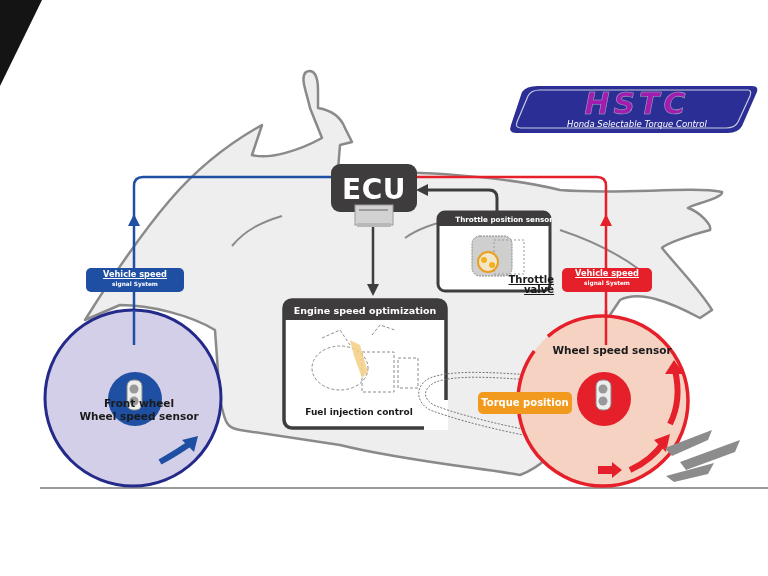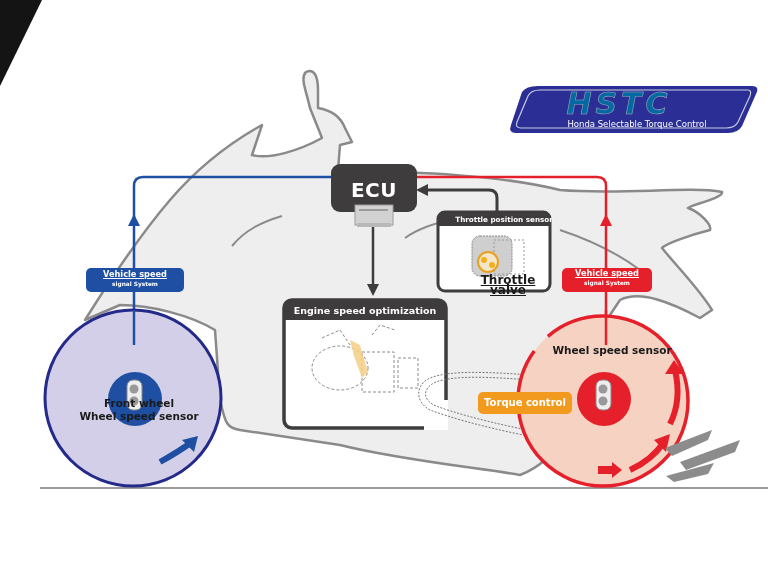--- a/index.html
+++ b/index.html
@@ -1,33 +1,33 @@
 <!DOCTYPE html>
 <html><head>
 <meta charset="utf-8">
 <style>
   html, body { margin:0; padding:0; background:#ffffff; }
   body { width:768px; height:576px; position:relative; overflow:hidden; font-family:"DejaVu Sans", sans-serif; }
   #stage { position:absolute; left:0; top:0; width:768px; height:576px; }
   .lbl { position:absolute; text-align:center; font-weight:bold; font-family:"DejaVu Sans", sans-serif; }
-  .ecu-label { left:333px; top:170px; width:82px; height:40px; line-height:40px; color:#ffffff; font-size:20px; letter-spacing:0.5px; }
+  .ecu-label { left:333px; top:170px; width:82px; height:40px; line-height:40px; color:#ffffff; font-size:28px; letter-spacing:0.5px; }
   .tps-title { left:438px; top:214px; width:132px; color:#ffffff; font-size:7.2px; line-height:12px; }
-  .tv-label { left:477px; top:275px; width:62px; color:#1a1a1a; font-size:12px; line-height:10px; text-decoration:underline; }
+  .tv-label { left:492px; top:275px; width:62px; color:#1a1a1a; font-size:10px; line-height:10px; text-decoration:underline;text-align:right; }
   .eto-title { left:284px; top:302px; width:162px; color:#ffffff; font-size:9.5px; line-height:18px; }
   .fic-label { left:294px; top:405px; width:130px; color:#1a1a1a; font-size:9px; line-height:14px; }
   .vs-line1 { font-size:8.2px; line-height:11px; color:#fff;text-decoration:underline; }
   .vs-line2 { font-size:5.8px; line-height:8px; color:#fff; }
   .vs-front { left:86px; top:269px; width:98px; }
   .vs-rear { left:562px; top:268px; width:90px; }
   .wheel-label { color:#1a1a1a; font-size:10.5px; line-height:13px; }
   .front-wl { left:62px; top:349px; width:154px;margin-top:48px; }
   .rear-wl { left:532px; top:344px; width:160px; }
   .torque-label { left:478px; top:392px; width:94px; height:22px; line-height:22px; color:#ffffff; font-size:10px; }
-  .logo-big { left:500px; top:90px; width:238px; color:#0369a1; font-size:30px; font-style:italic; letter-spacing:4px; line-height:28px; -webkit-text-stroke:0.6px #9aa4b8; }
-  .logo-sub { left:520px; top:119px; width:234px; color:#ffffff; font-size:8.5px; font-weight:normal; line-height:10px; }
+  .logo-big { left:518px; top:90px; width:238px; color:#a21caf; font-size:30px; font-style:italic; letter-spacing:4px; line-height:28px; -webkit-text-stroke:0.6px #9aa4b8; }
+  .logo-sub { left:520px; top:119px; width:234px; color:#ffffff; font-size:8.5px; font-style:italic; font-weight:normal; line-height:10px; }
 </style>
 </head>
 <body>
 
 <div id="stage">
 <svg width="768" height="576" viewBox="0 0 768 576" xmlns="http://www.w3.org/2000/svg">
 
   <polygon points="0,0 42,0 0,86" fill="#141414"></polygon>
 
   <g>
@@ -132,32 +132,33 @@
 
 <div class="lbl logo-big">HSTC</div>
 <div class="lbl logo-sub">Honda Selectable Torque Control</div>
 
 <div class="lbl ecu-label">ECU</div>
 
 <div class="lbl tps-title">Throttle position sensor</div>
 <div class="lbl tv-label">Throttle valve</div>
 
 <div class="lbl eto-title">Engine speed optimization</div>
+<div class="lbl fic-label">Fuel injection control</div>
 
 <div class="lbl vs-front">
   <div class="vs-line1">Vehicle speed</div>
   <div class="vs-line2">signal System</div>
 </div>
 <div class="lbl vs-rear">
   <div class="vs-line1">Vehicle speed</div>
   <div class="vs-line2">signal System</div>
 </div>
 
 <div class="lbl front-wl">
   <div class="wheel-label">Front wheel</div>
   <div class="wheel-label">Wheel speed sensor</div>
 </div>
 <div class="lbl rear-wl">
   <div class="wheel-label">Wheel speed sensor</div>
 </div>
 
-<div class="lbl torque-label">Torque control</div>
+<div class="lbl torque-label">Torque position</div>
 </div>
 
 </body></html>

